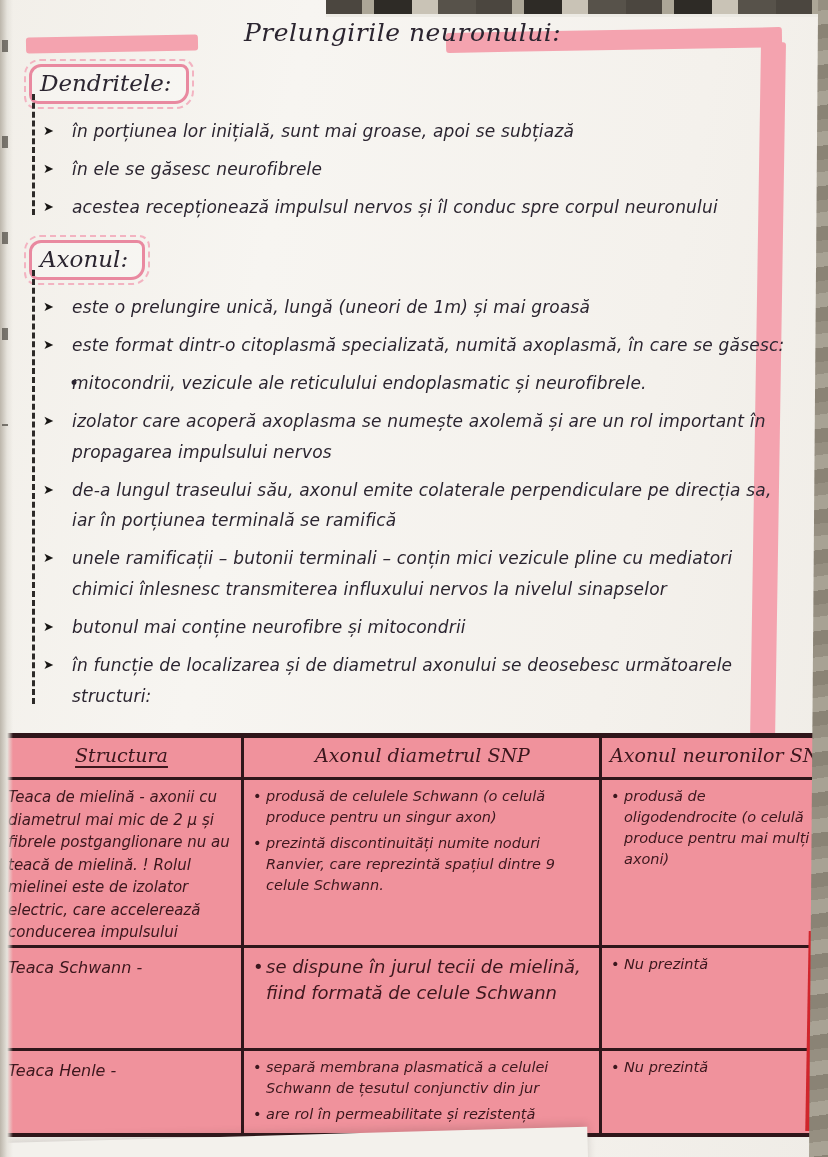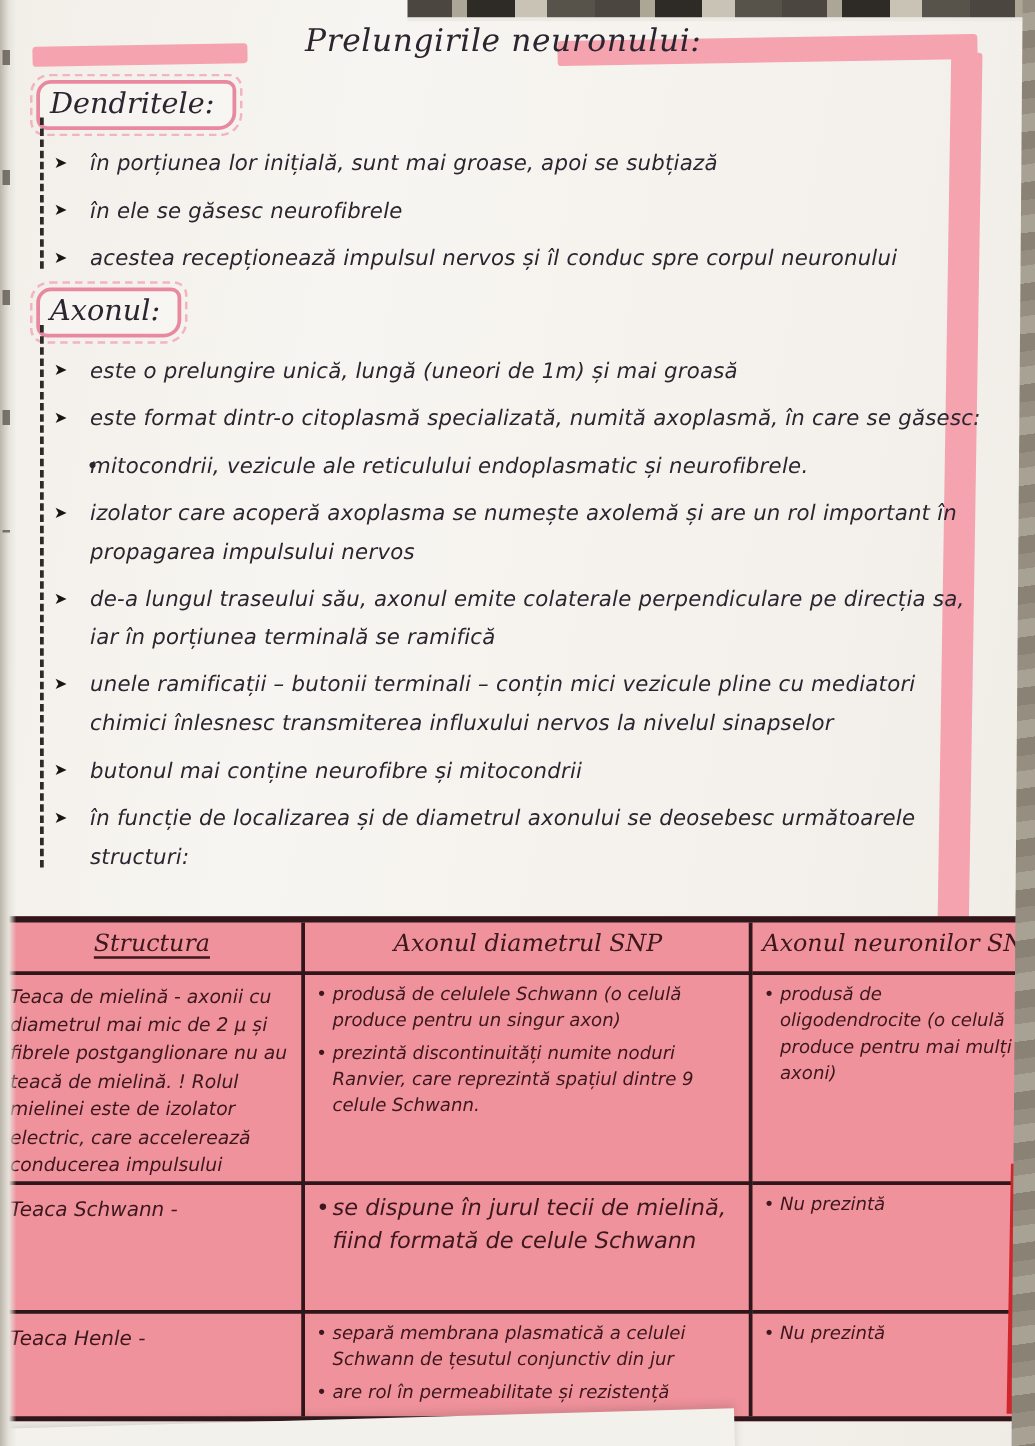--- a/index.html
+++ b/index.html
@@ -35,21 +35,21 @@
     border:3px solid #e989a0;border-radius:12px 8px 14px 9px;position:relative;background:rgba(255,255,255,.25);}
   .hbox::before{content:"";position:absolute;inset:-8px;border:2px dashed #f3b3c1;border-radius:16px 11px 18px 12px;}
   ul.notes{list-style:none;margin:12px 0 0 16px;padding:0;position:relative;}
   ul.notes::before{content:"";position:absolute;left:-13px;top:-22px;bottom:8px;border-left:3px dashed #2d2a28;}
   ul.notes li{position:relative;padding-left:27px;margin:0 0 7px 0;font-size:17px;line-height:1.82;letter-spacing:.2px;}
   .arrow{position:absolute;left:-2px;top:3px;font-style:normal;font-size:13px;color:#171513;}
   .arrow::before{content:"➤";}
   li.sub{padding-left:46px;}
   li.sub .dot{position:absolute;left:24px;top:0;font-style:normal;font-size:17px;}
   li.sub .dot::before{content:"•";}
-  .mt{margin-top:0;}
+  .mt{margin-top:10px;}
 
   
   .ntable{position:absolute;left:0;top:733px;width:828px;height:395px;z-index:1;
     background:#f0929c;color:#3c171d;border-top:5px solid #2f161a;border-bottom:4px solid #2f161a;
     display:grid;grid-template-columns:244px 358px 1fr;grid-template-rows:42px 168px 103px 1fr;}
   .cell{border-right:3.5px solid #2f161a;border-bottom:3.5px solid #2f161a;padding:4px 6px 14px 8px;overflow:hidden;}
   .cell.last-col{border-right:none;}
   .cell.last-row{border-bottom:none;}
   .th{font-family:"DejaVu Serif",serif;font-size:19px;text-align:center;padding-top:6px;white-space:nowrap;}
   .th .u{text-decoration:underline;text-underline-offset:4px;text-decoration-thickness:2px;}

